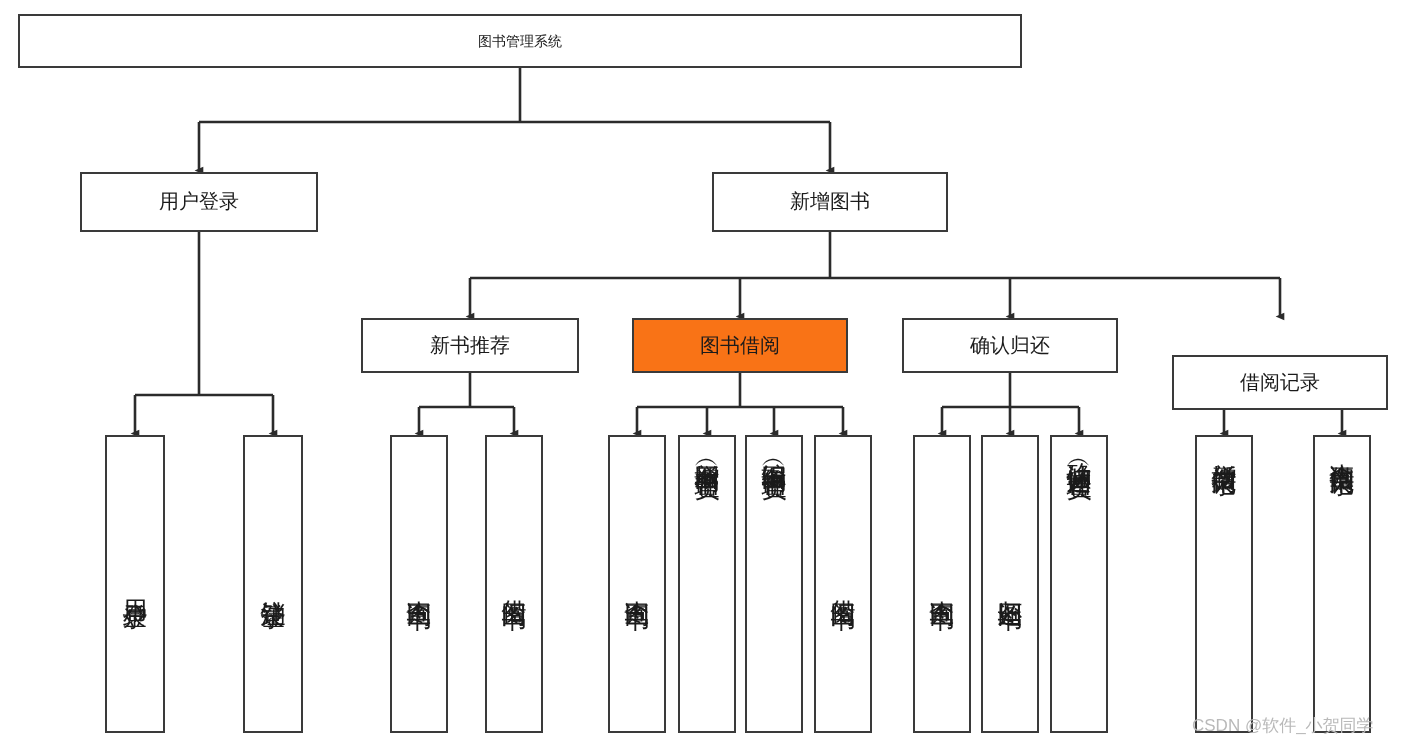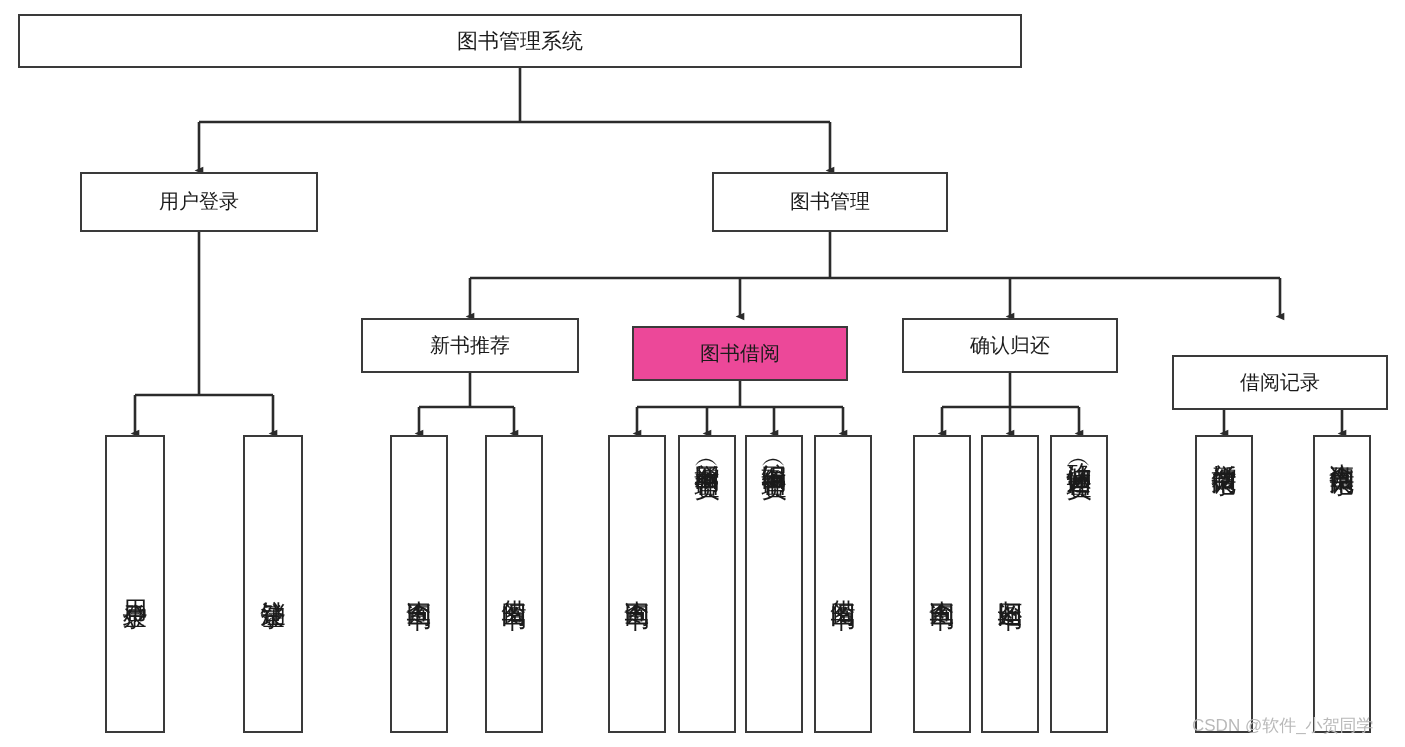--- a/index.html
+++ b/index.html
@@ -35,21 +35,21 @@
     justify-content: center;
     z-index: 2;
   }
   .node-label {
     color: #1b1b1b;
     font-family: "Liberation Sans", "DejaVu Sans", sans-serif;
     line-height: 1.18;
     text-align: center;
     white-space: nowrap;
   }
-  .level-0 .node-label { font-size: 21px; font-family: Liberation Serif, serif; }
+  .level-0 .node-label { font-size: 14px; }
   .level-1 .node-label { font-size: 20px; }
   .level-2 .node-label { font-size: 20px; }
   .leaf .node-label {
     writing-mode: vertical-rl;
     text-orientation: upright;
     font-size: 25px;
     letter-spacing: 2px;
     line-height: 1;
     white-space: nowrap;
   }
@@ -121,26 +121,26 @@
   </svg>
 
   <div id="node-layer">
       <div class="node level-0" style="left: 18px; top: 14px; width: 1004px; height: 54px; border-color: rgb(58, 58, 58); background: rgb(255, 255, 255);">
         <span class="node-label" style="color: rgb(27, 27, 27);">图书管理系统</span>
       </div>
       <div class="node level-1" style="left: 80px; top: 172px; width: 238px; height: 60px; border-color: rgb(58, 58, 58); background: rgb(255, 255, 255);">
         <span class="node-label" style="color: rgb(27, 27, 27);">用户登录</span>
       </div>
       <div class="node level-1" style="left: 712px; top: 172px; width: 236px; height: 60px; border-color: rgb(58, 58, 58); background: rgb(255, 255, 255);">
-        <span class="node-label" style="color: rgb(27, 27, 27);">图书管理</span>
+        <span class="node-label" style="color: rgb(27, 27, 27);">新增图书</span>
       </div>
       <div class="node level-2" style="left: 361px; top: 318px; width: 218px; height: 55px; border-color: rgb(58, 58, 58); background: rgb(255, 255, 255);">
         <span class="node-label" style="color: rgb(27, 27, 27);">新书推荐</span>
       </div>
-      <div class="node level-2" style="left: 632px; top: 318px; width: 216px; height: 55px; border-color: rgb(58, 58, 58); background: #ec4899; margin-top: 8px;">
+      <div class="node level-2" style="left: 632px; top: 318px; width: 216px; height: 55px; border-color: rgb(58, 58, 58); background: #f97316;">
         <span class="node-label" style="color: rgb(27, 27, 27);">图书借阅</span>
       </div>
       <div class="node level-2" style="left: 902px; top: 318px; width: 216px; height: 55px; border-color: rgb(58, 58, 58); background: rgb(255, 255, 255);">
         <span class="node-label" style="color: rgb(27, 27, 27);">确认归还</span>
       </div>
       <div class="node level-2" style="left: 1172px; top: 318px; width: 216px; height: 55px; border-color: rgb(58, 58, 58); background: rgb(255, 255, 255); margin-top: 37px;">
         <span class="node-label" style="color: rgb(27, 27, 27);">借阅记录</span>
       </div>
       <div class="node level-3 leaf leaf-centered" style="left: 105px; top: 435px; width: 60px; height: 298px; border-color: rgb(58, 58, 58); background: rgb(255, 255, 255);">
         <span class="node-label" style="color: rgb(27, 27, 27);">用户登录</span>

